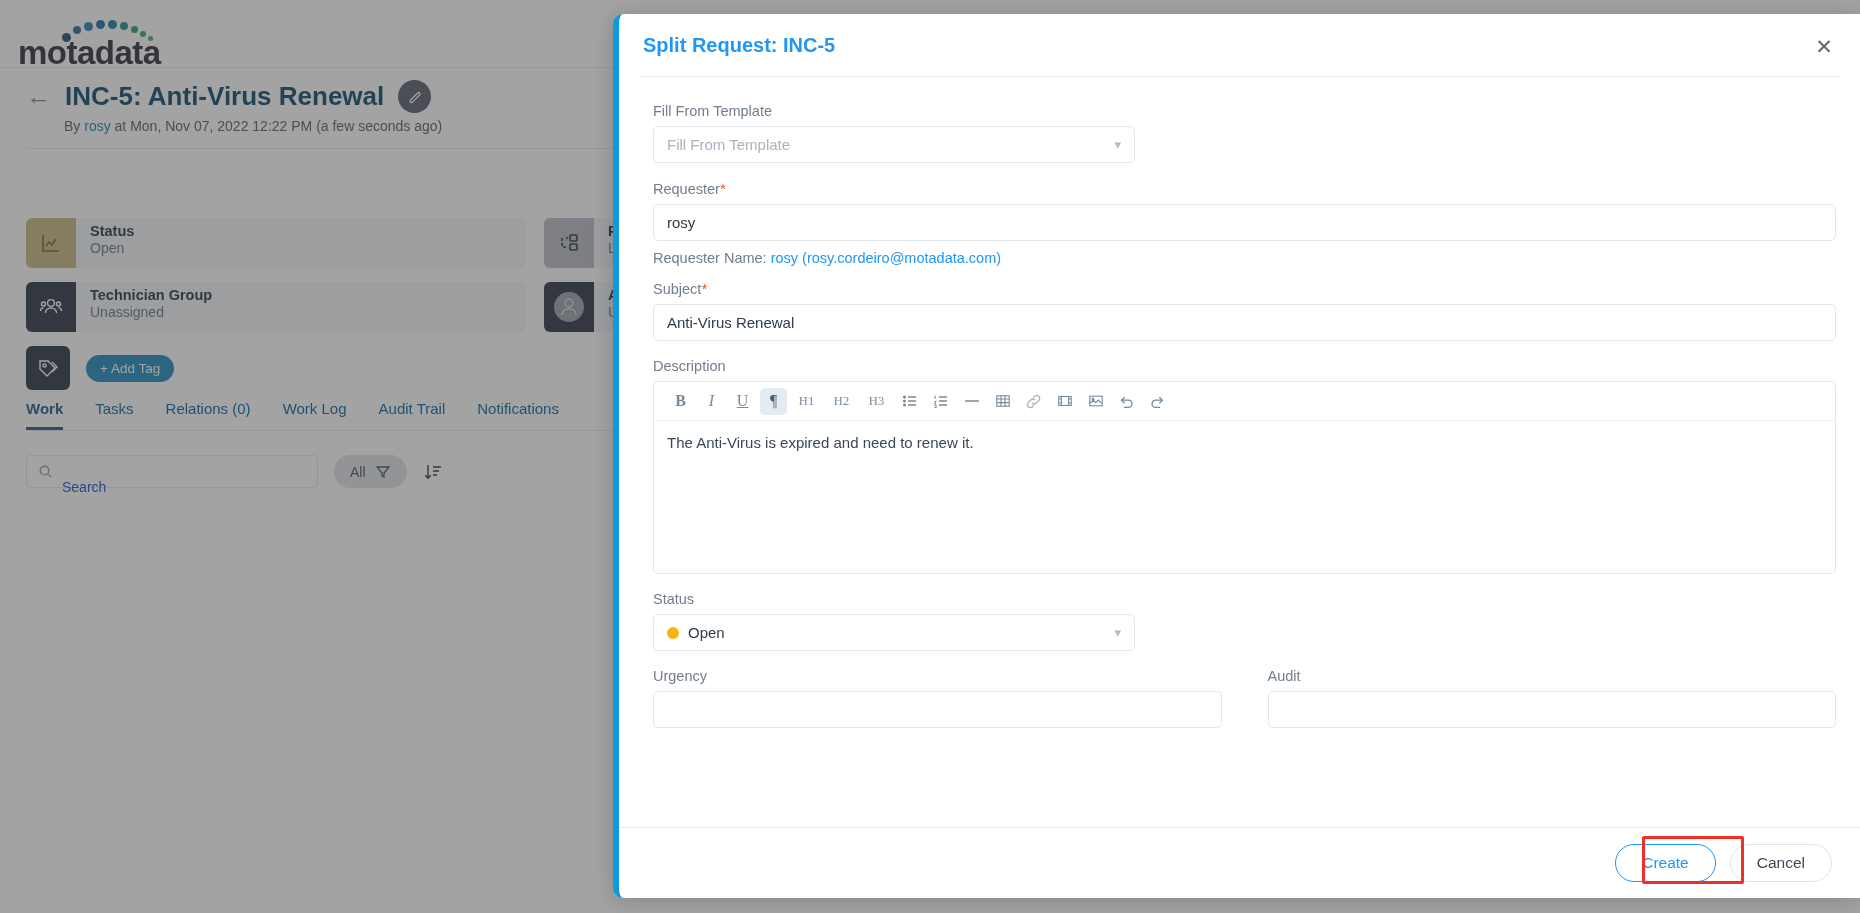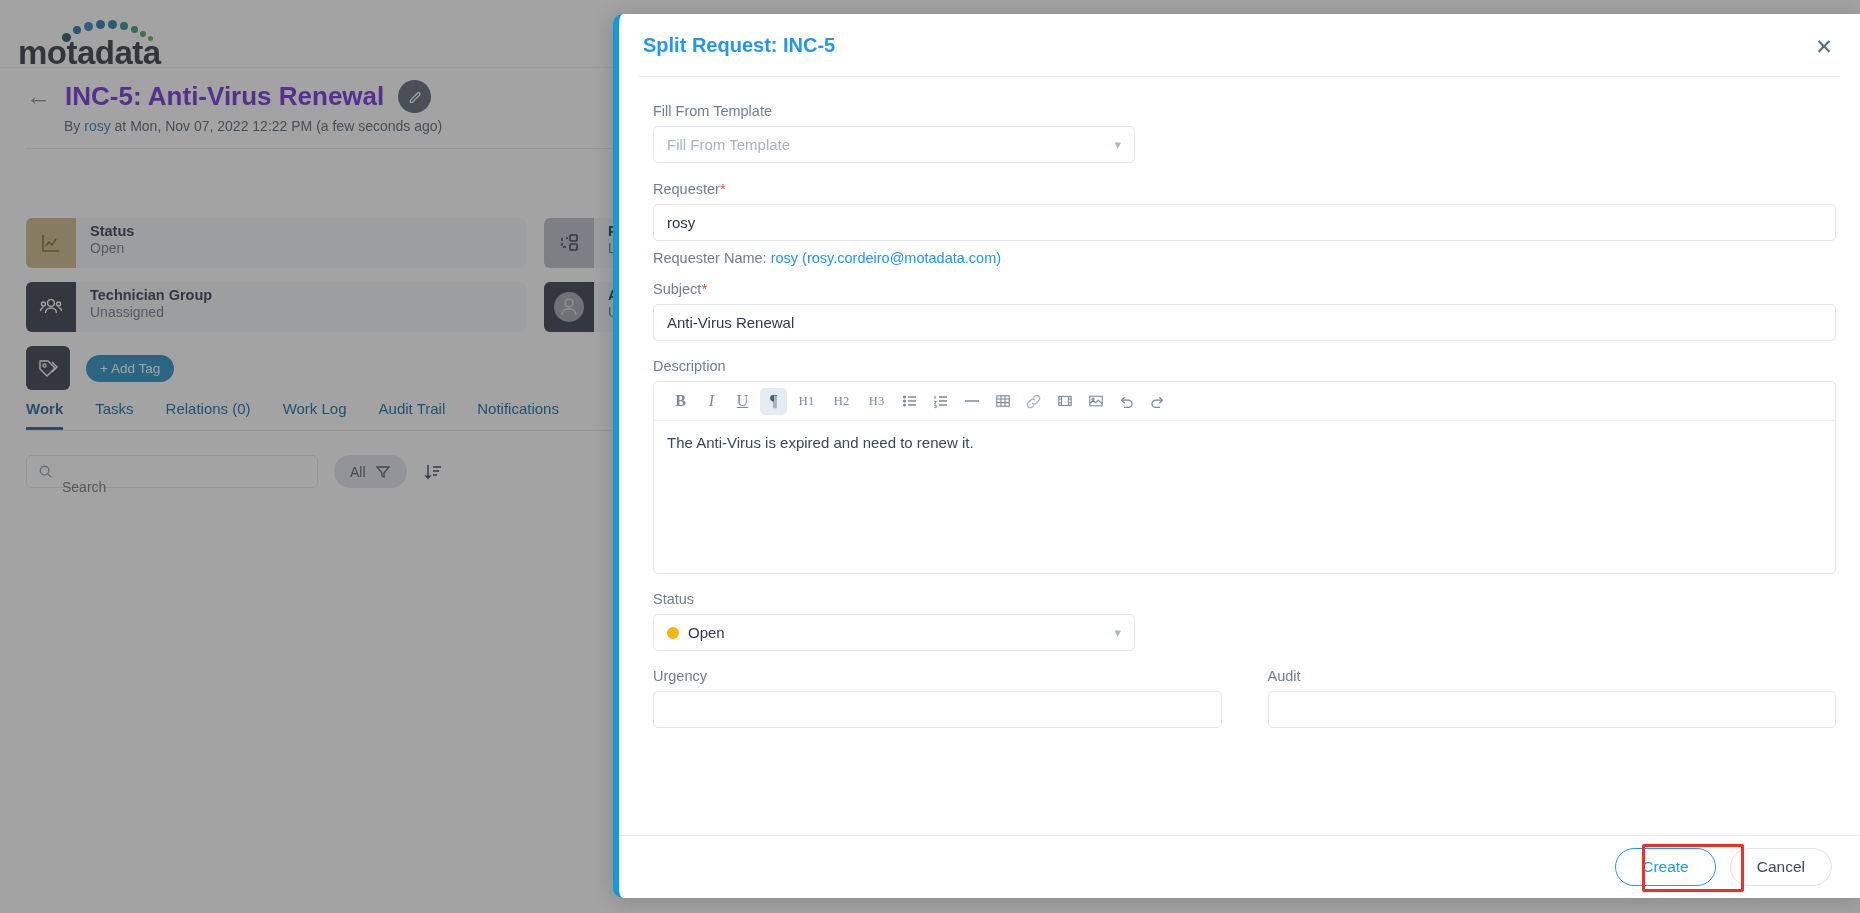--- a/index.html
+++ b/index.html
@@ -41,21 +41,21 @@
   .tb-icon {
     width: 34px; height: 34px; border-radius: 50%; background: #4a5568;
     color: #fff; display: flex; align-items: center; justify-content: center;
     font-size: 15px; cursor: pointer;
   }
   .tb-icon.small { width: 22px; height: 22px; font-size: 12px; }
 
   .ticket-head { position: absolute; left: 0; top: 68px; width: 1860px; padding: 12px 26px 0 26px; }
   .th-row { display: flex; align-items: center; gap: 14px; }
   .back-arrow { font-size: 25px; color: #7b8794; cursor: pointer; line-height: 1; }
-  .th-title { font-size: 26px; font-weight: 600; color: #6d28d9; }
+  .th-title { font-size: 26px; font-weight: 600; color: #0c4a6e; }
   .edit-badge {
     width: 33px; height: 33px; border-radius: 50%; background: #55606e;
     display: flex; align-items: center; justify-content: center; cursor: pointer;
   }
   .th-sub { margin: 5px 0 0 38px; font-size: 14px; color: #55606e; }
   .th-sub b { color: #1e7fa8; font-weight: 400; }
   .th-rule { margin: 14px 0 0 0; border-top: 1px solid #e5e9ee; }
 
   .cards { position: absolute; left: 26px; top: 218px; width: 1080px; }
   .card-row { display: flex; gap: 18px; margin-bottom: 14px; }
@@ -86,21 +86,21 @@
   .tabs { position: absolute; left: 26px; top: 400px; width: 1300px;
           display: flex; gap: 32px; border-bottom: 1px solid #e5e9ee; }
   .tab { font-size: 15px; color: #0369a1; padding-bottom: 13px; cursor: pointer; }
   .tab.active { color: #1a5d91; font-weight: 700; box-shadow: inset 0 -3px 0 0 #1a5d91; }
 
   .searchrow { position: absolute; left: 26px; top: 455px; display: flex; align-items: center; gap: 16px; }
   .search-box {
     width: 292px; height: 33px; border: 1px solid #e1e6eb; border-radius: 5px;
     display: flex; align-items: center; gap: 9px; padding: 0 11px; background: #fff;
   }
-  .search-box span.ph { font-size: 14px; color: #737373; margin-top: 31px; }
+  .search-box span.ph { font-size: 14px; color: #1d4ed8; margin-top: 31px; }
   .filter-pill {
     height: 33px; padding: 0 16px; border-radius: 17px; background: #dfe3e8;
     display: flex; align-items: center; gap: 9px; font-size: 14px; color: #4b5563; cursor: pointer;
   }
   .sort-ic { cursor: pointer; }
 
   
   .overlay { position: absolute; inset: 0; background: rgba(60,60,60,0.47); }
 
   
@@ -171,21 +171,21 @@
   .editor-area { height: 152px; padding: 13px 13px; font-size: 15px; color: #3a4756; }
 
   .dot { width: 12px; height: 12px; border-radius: 50%; display: inline-block; margin-right: 9px; }
 
   .two-col { display: flex; gap: 46px; }
   .two-col > div { flex: 1; }
 
   .modal-foot {
     flex: 0 0 63px; border-top: 1px solid #e9edf1;
     display: flex; align-items: center; justify-content: flex-end;
-    gap: 14px; padding: 8px 28px; position: relative;
+    gap: 14px; padding: 16px 28px; position: relative;
   }
   .btn {
     height: 38px; padding: 0 26px; border-radius: 19px; font-size: 15.5px;
     cursor: pointer; background: #fff; font-family: "Liberation Sans", sans-serif;
   }
   .btn-create { border: 1.5px solid #2196f3; color: #2196f3; }
   .btn-cancel { border: 1px solid #dfe4ea; color: #3c4858; }
   .hl-box {
     position: absolute; right: 116px; top: 8px; width: 102px; height: 48px;
     border: 3px solid #f22f26; border-radius: 2px; pointer-events: none;

